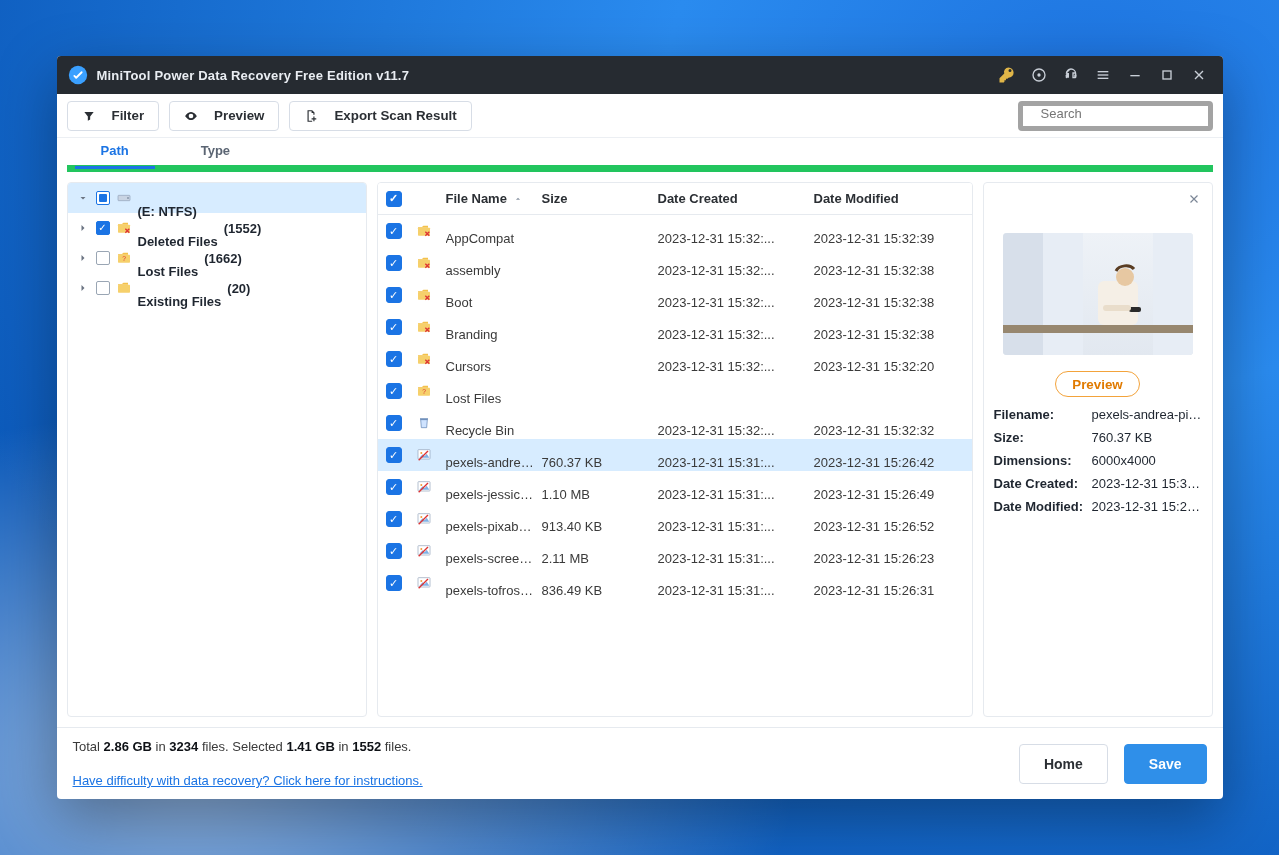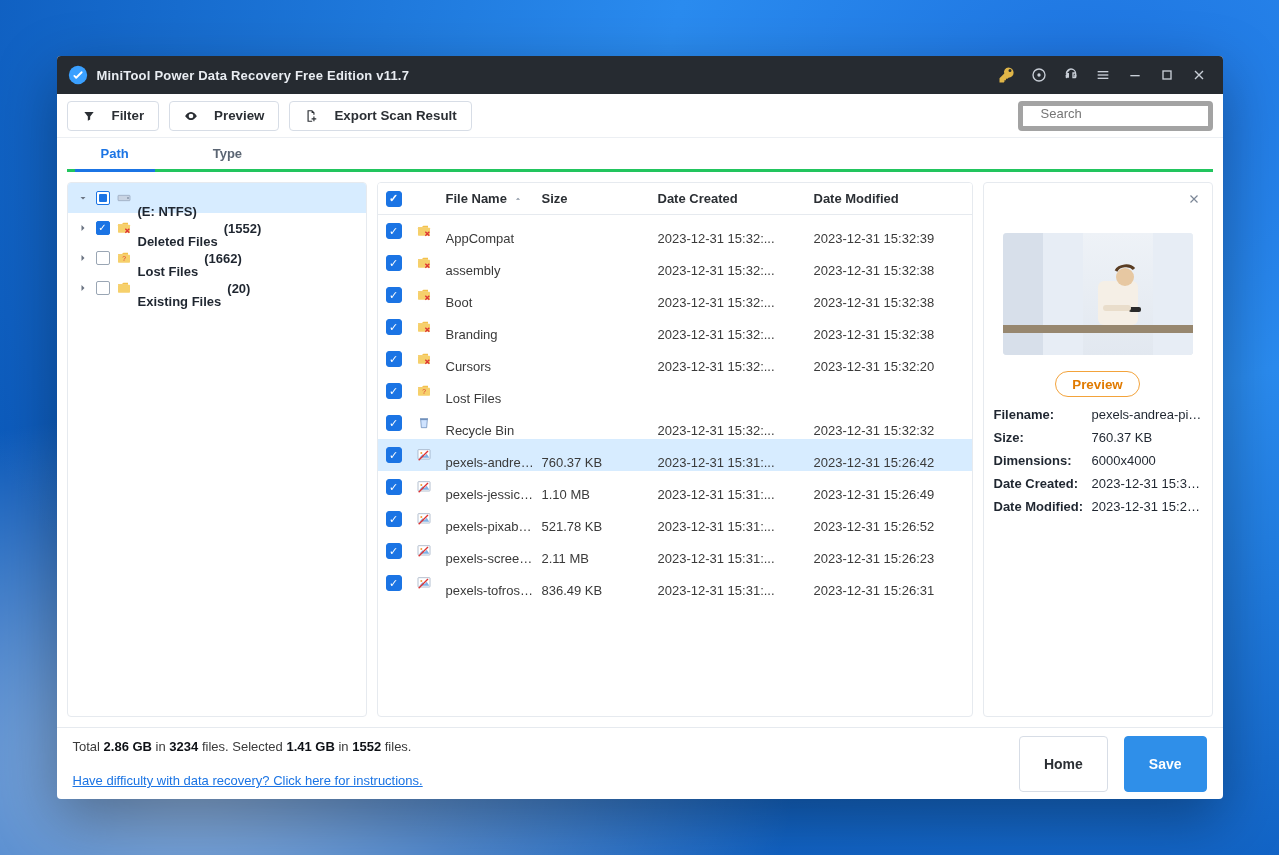--- a/index.html
+++ b/index.html
@@ -56,22 +56,22 @@
     display: inline-flex; align-items: flex-start; gap: 8px; padding: 0 10px; color: #8a94a3;
   }
   .search input {
     border: none; outline: none; width: 100%; font-size: 13px; color: #2b2f34; background: transparent;
   }
 
   
   .content { flex: 1; display: flex; flex-direction: column; min-height: 0; }
   .tabs-wrap { padding: 0 10px; }
   .tabs {
-    height: 34px; display: flex; align-items: flex-start; gap: 32px;
-    border-bottom: 3px solid #22c55e; padding: 0 8px;
+    height: 34px; display: flex; align-items: center; gap: 20px;
+    border-bottom: 7px solid #22c55e; padding: 0 8px;
   }
   .tab {
     height: 34px; display: inline-flex; align-items: center; padding: 0 26px;
     color: #5b6573; font-weight: 600; border-bottom: 3px solid transparent;
   }
   .tab.active { color: #1b74e4; border-bottom-color: #1b74e4; }
 
   .panes { flex: 1; display: grid; grid-template-columns: 300px 1fr 230px; gap: 10px; padding: 10px; min-height: 0; }
 
   
@@ -134,21 +134,21 @@
 
   
   .footer {
     height: 72px; border-top: 1px solid #e6eaef; display: flex; align-items: center; padding: 0 16px; gap: 16px;
   }
   .footer .info { display: flex; flex-direction: column; gap: 19px; }
   .footer .info .line b { color: #0e1116; }
   .footer .link { color: #1b74e4; text-decoration: underline; }
   .footer .spacer { flex: 1; }
   .btn-secondary, .btn-primary {
-    height: 56px; padding: 0 24px; border-radius: 4px; font-weight: 700; font-size: 14px;
+    height: 40px; padding: 0 24px; border-radius: 4px; font-weight: 700; font-size: 14px;
     display: inline-flex; align-items: center; justify-content: center;
   }
   .btn-secondary { background: #fff; border: 1px solid #d7dde6; color: #2b2f34; }
   .btn-primary { background: #2f8fe9; color: #fff; border: 1px solid #2f8fe9; }
 
   
   .svg { display: inline-flex; }
 </style>
 </head>
 <body>
@@ -482,21 +482,21 @@
               <span class="chk2 checked"></span>
               <span class="svg">
                 <svg width="16" height="16" viewBox="0 0 24 24">
                   <rect x="3" y="4" width="18" height="14" rx="1" fill="#fff" stroke="#8fa0b8"></rect>
                   <circle cx="8" cy="9" r="1.5" fill="#f39c3b"></circle>
                   <path d="M5 16l5-5 3 3 3-4 4 6z" fill="#7fb1e6"></path>
                   <path d="M4 20l14-14" stroke="#d33" stroke-width="2"></path>
                 </svg>
               </span>
               <span class="cell">pexels-pixabay-25...</span>
-              <span class="cell">521.78 KB</span>
+              <span class="cell">913.40 KB</span>
               <span class="cell">2023-12-31 15:31:...</span>
               <span class="cell">2023-12-31 15:26:52</span>
             </div>
             <div class="frow">
               <span class="chk2 checked"></span>
               <span class="svg">
                 <svg width="16" height="16" viewBox="0 0 24 24">
                   <rect x="3" y="4" width="18" height="14" rx="1" fill="#fff" stroke="#8fa0b8"></rect>
                   <circle cx="8" cy="9" r="1.5" fill="#f39c3b"></circle>
                   <path d="M5 16l5-5 3 3 3-4 4 6z" fill="#7fb1e6"></path>

